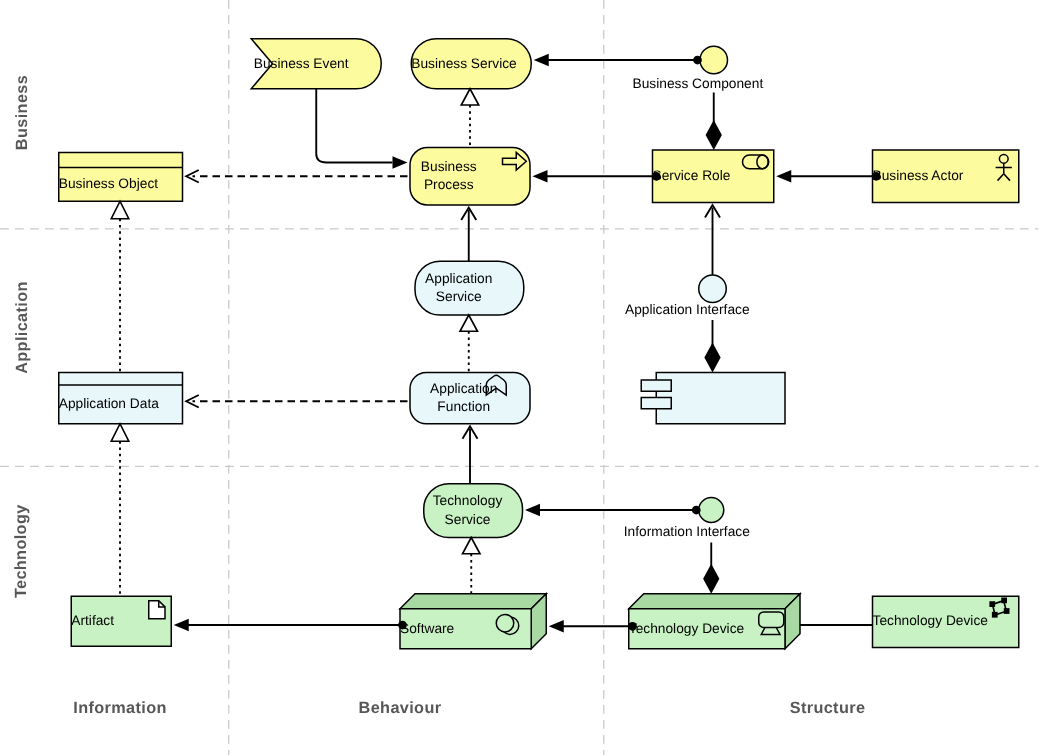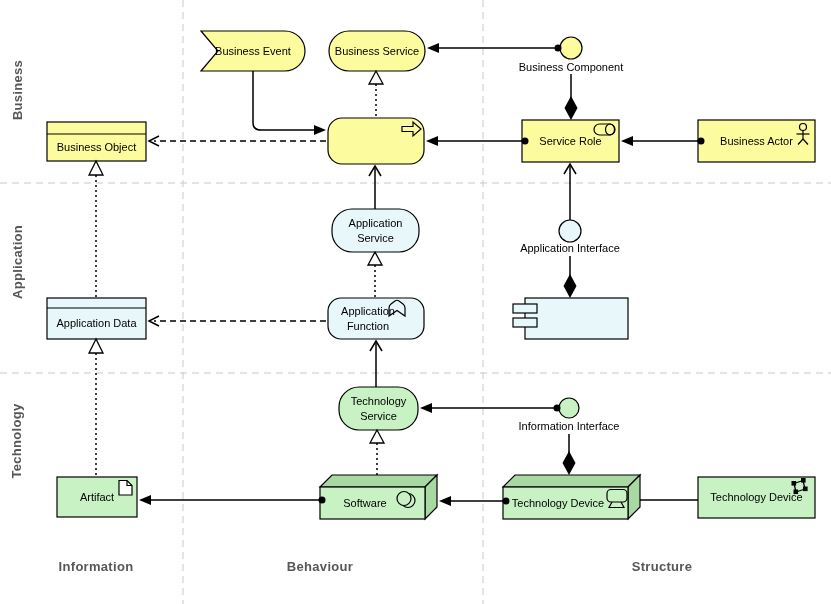--- a/index.html
+++ b/index.html
@@ -1,19 +1,19 @@
 <!DOCTYPE html>
 <html><head>
 <meta charset="utf-8">
 <style>
   html,body{margin:0;padding:0;background:#fff}
   .canvas{position:relative;width:831px;height:604px;background:#fff;
           font-family:"Liberation Sans",sans-serif;overflow:hidden}
   .canvas svg{position:absolute;left:0;top:0}
-  .lbl{position:absolute;display:flex;align-items:center;justify-content:center;
+  .lbl{position:absolute;display:flex;align-items:center;justify-content:flex-start;
        text-align:center;font-size:11px;line-height:1.3;color:#000;pointer-events:none}
   .heading{position:absolute;font-weight:bold;font-size:13px;color:#575757;
            white-space:nowrap;transform:translate(-50%,-50%);letter-spacing:.3px}
   .heading.vert{transform:translate(-50%,-50%) rotate(-90deg)}
   
   .grid{stroke:#c9c9c9;stroke-width:1;stroke-dasharray:7 5;fill:none}
   .shape{stroke:#000;stroke-width:1.2}
   .biz{fill:#fcfc9f}
   .app{fill:#e7f7fa}
   .tech{fill:#c8f2c3}
@@ -247,20 +247,23 @@
     </div>
 
 <div class="lbl" style="left:506px;top:60px;width:130px;height:15px">
   <span>Business Component</span>
     </div>
 
 <div class="lbl" style="left:47px;top:134px;width:99px;height:27px">
   <span>Business Object</span>
     </div>
 
+<div class="lbl" style="left:328px;top:118px;width:96px;height:46px">
+  <span style="width:62px">Business Process</span>
+    </div>
 
 <div class="lbl" style="left:522px;top:120px;width:97px;height:42px">
   <span>Service Role</span>
     </div>
 
 <div class="lbl" style="left:698px;top:120px;width:117px;height:42px">
   <span>Business Actor</span>
     </div>
 
 <div class="lbl" style="left:332px;top:209px;width:87px;height:43px">
@@ -268,21 +271,21 @@
     </div>
 
 <div class="lbl" style="left:500px;top:241px;width:140px;height:15px">
   <span>Application Interface</span>
     </div>
 
 <div class="lbl" style="left:47px;top:308px;width:99px;height:31px">
   <span>Application Data</span>
     </div>
 
-<div class="lbl" style="left:320px;top:298px;width:96px;height:41px">
+<div class="lbl" style="left:336px;top:298px;width:96px;height:41px">
   <span style="width:70px">Application Function</span>
     </div>
 
 
 <div class="lbl" style="left:339px;top:387px;width:79px;height:43px">
   <span style="width:70px">Technology Service</span>
     </div>
 
 <div class="lbl" style="left:499px;top:419px;width:140px;height:15px">
   <span>Information Interface</span>

